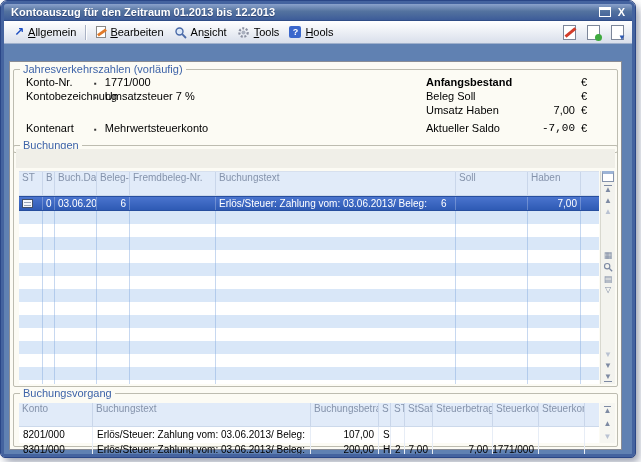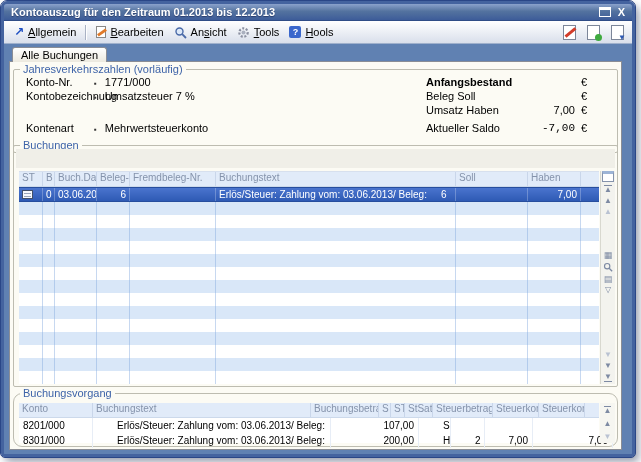--- a/index.html
+++ b/index.html
@@ -36,37 +36,37 @@
   .tab { position:absolute; left:8px; top:2px; height:15px; padding:0 8px;
          background:linear-gradient(#ffffff,#ece9df); border:1px solid #8a8d95; border-bottom:none;
          border-radius:3px 3px 0 0; font-size:11px; display:flex; align-items:center; z-index:2; }
   .panel { position:absolute; left:5px; top:16px; width:613px; bottom:4px;
            background:#fcfbf4; border:1px solid #8a8d95; }
   .gbox { position:absolute; left:3px; right:3px; border:1px solid #bdbcb0; border-radius:2px; }
   .gbox-legend { position:absolute; top:-7px; left:6px; background:#fcfbf4; padding:0 3px;
                  color:#3d63a8; font-size:11px; white-space:nowrap; }
   #g1 { top:7px; height:84px; }
   #g2 { top:83px; bottom:62px; }
-  #g3 { bottom:2px; height:54px;border-radius:9px; }
+  #g3 { bottom:2px; height:54px; }
   
   .ov-item { position:absolute; font-size:11px; color:#000; white-space:nowrap; }
   .bullet { color:#333; font-size:8px; margin-right:8px; }
   .ov-val-r { position:absolute; width:90px; text-align:right; font-size:11px; }
   .cur { position:absolute; font-size:11px; }
   
   .search-band { position:absolute; left:2px; right:2px; top:3px; height:19px; background:#f0efe8; }
   .search { position:absolute; left:5px; right:16px; top:6px; height:14px; background:#eef3fa;
             border:1px solid #c6d0e2; display:flex; align-items:center; gap:5px; padding:0 4px;
             font-size:10px; }
   .search-label { font-weight:bold; }
   .search-ph { font-style:italic; color:#8d8d8d; }
   
   .grid { position:absolute; left:5px; right:18px; top:25px; bottom:2px; background:#fff;
           display:flex; flex-direction:column; border-top:1px solid #d7e0ee; }
-  .ghead { display:flex; height:15px; background:#e1ebf9; border-bottom:1px solid #ccd9eb; flex:none; }
+  .ghead { display:flex; height:24px; background:#e1ebf9; border-bottom:1px solid #ccd9eb; flex:none; }
   .hc { font-size:10px; color:#8593ab; padding:0 3px; border-right:1px solid #c9d6ea;
         overflow:hidden; white-space:nowrap; flex:none; line-height:12px; }
   .sel-row { display:flex; height:15px; background:linear-gradient(#4a74ce,#2e5ab4); color:#fff;
              border-top:1px solid #274e9e; border-bottom:1px solid #274e9e; font-size:10px; flex:none; }
   .sc { padding:0 3px; border-right:1px solid rgba(255,255,255,.25); height:100%;
         display:flex; align-items:center; overflow:hidden; white-space:nowrap; flex:none; }
   .num { justify-content:flex-end; }
   .gempty { flex:1; position:relative;
             background:repeating-linear-gradient(180deg,#d9e7f8 0 13px,#ffffff 13px 26px); }
   .vline { position:absolute; top:0; bottom:0; width:1px; background:rgba(130,168,222,.45); }
@@ -83,21 +83,21 @@
                 align-items:center; gap:3px; }
   .sic { font-size:8px; color:#7d8aa3; line-height:8px; text-align:center; cursor:default; }
   .sic.pale { color:#b9c2d2; }
   .jump { border-top:1px solid #7d8aa3; padding-top:0px; }
   .jumpb { border-bottom:1px solid #7d8aa3; padding-bottom:0px; }
   .chooser { width:12px; height:11px; background:#fff; border:1px solid #8593ab;
              border-top:3px solid #9db4d6; }
   
   .grid3 { position:absolute; left:5px; right:18px; top:9px; bottom:3px; background:#fff;
            display:flex; flex-direction:column; }
-  .drow { display:flex; height:15px; font-size:10px; color:#000; flex:none; align-items:center;gap:20px; }
+  .drow { display:flex; height:15px; font-size:10px; color:#000; flex:none; align-items:center; }
   .dc { padding:0 4px; height:100%; display:flex; align-items:center; border-right:1px solid #e7edf6;
         overflow:hidden; white-space:nowrap; flex:none; }
   .k0{width:74px}.k1{width:218px}.k2{width:68px}.k3{width:12px}.k4{width:14px}.k5{width:28px}
   .k6{width:60px}.k7{width:46px}.k8{width:46px}.kf{flex:1;border-right:none}
   .strip3 { position:absolute; right:2px; width:15px; top:9px; bottom:3px; background:#f6f6f1;
             display:flex; flex-direction:column; align-items:center; gap:5px; padding-top:3px; }
   
   .doc { width:13px; height:15px; background:#fff; border:1px solid #7c8699; position:relative; }
   .doc .badge { position:absolute; right:-3px; bottom:-2px; width:7px; height:7px; border-radius:50%; }
   .doc .slash { position:absolute; left:0px; top:5px; width:13px; height:3px; background:#d23c2a;
@@ -153,23 +153,20 @@
       <div class="doc">
           <div class="badge" style="background:#3faa3f;"></div>
         </div>
       <div class="doc">
           <div class="arrow">▼</div>
         </div>
     </div>
   </div>
 
   <div class="wbody">
-    <div class="tab">
-      <span>Alle Buchungen</span>
-    </div>
 
     <div class="panel">
 
       <div class="gbox" id="g1">
         <div class="gbox-legend">Jahresverkehrszahlen (vorläufig)</div>
 
         <div class="ov-item" style="left:12px; top:6px;">Konto-Nr.</div>
         <div class="ov-item" style="left:80px; top:6px;"><span class="bullet">▪</span><span>1771/000</span></div>
 
         <div class="ov-item" style="left:12px; top:20px;">Kontobezeichnung</div>

